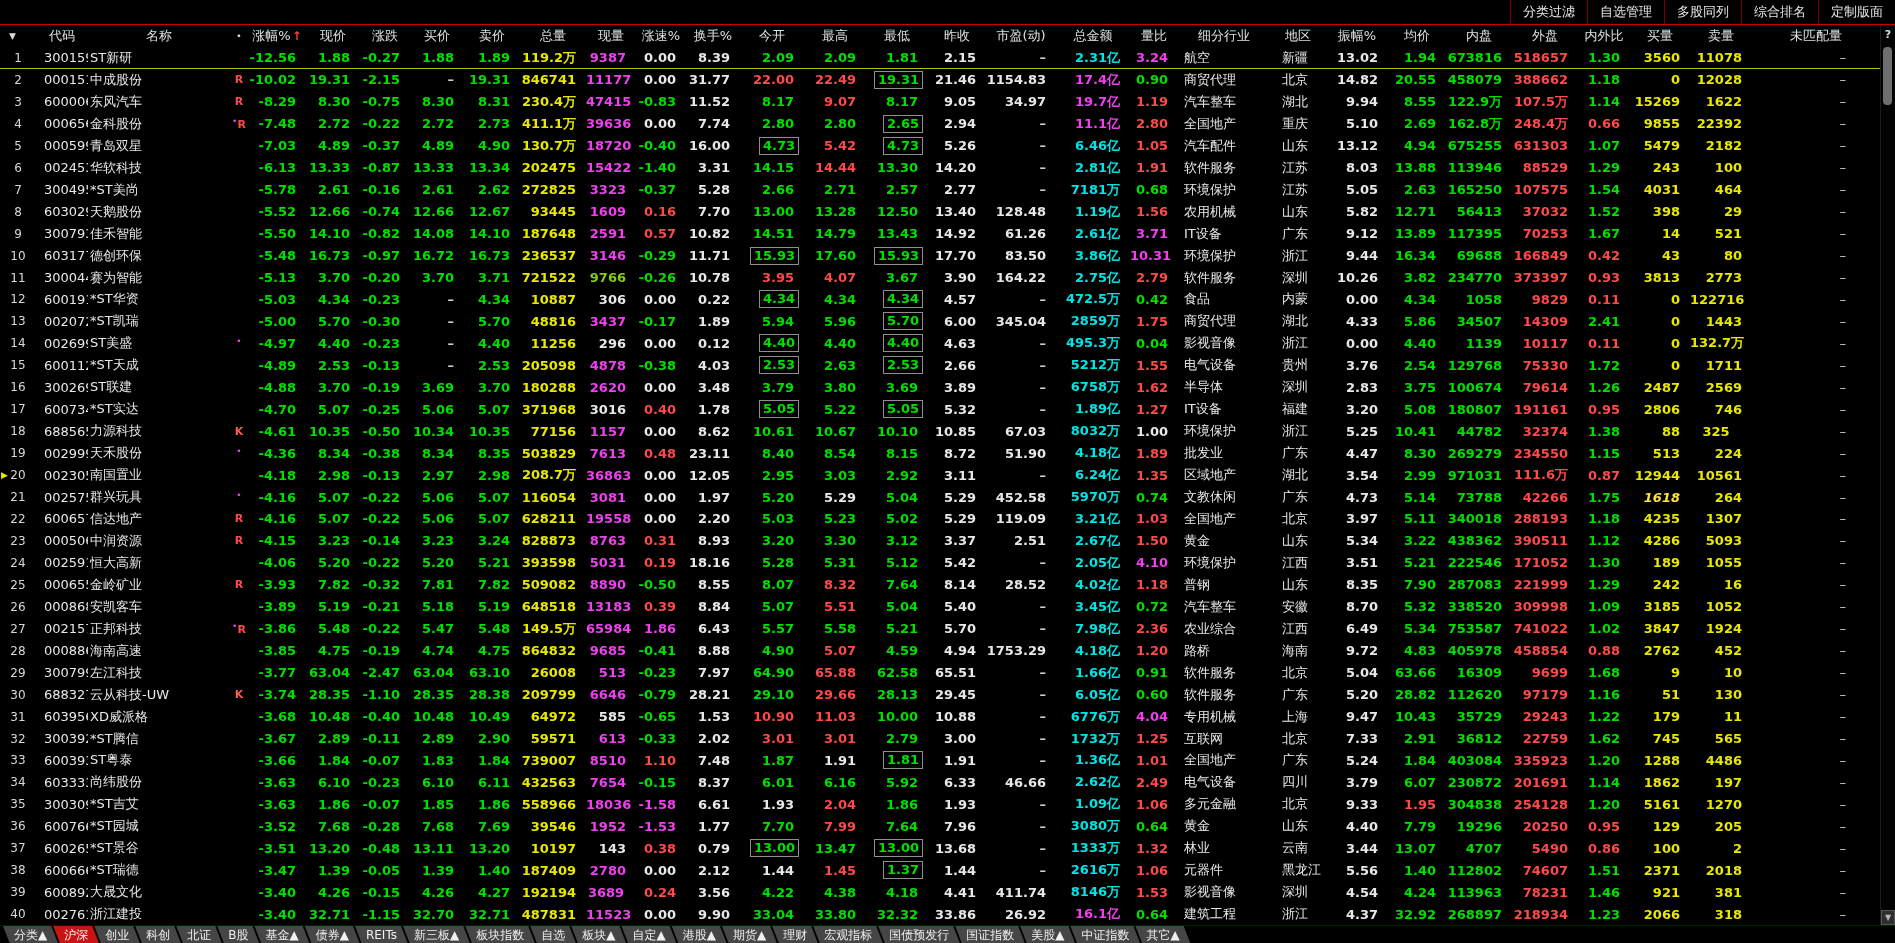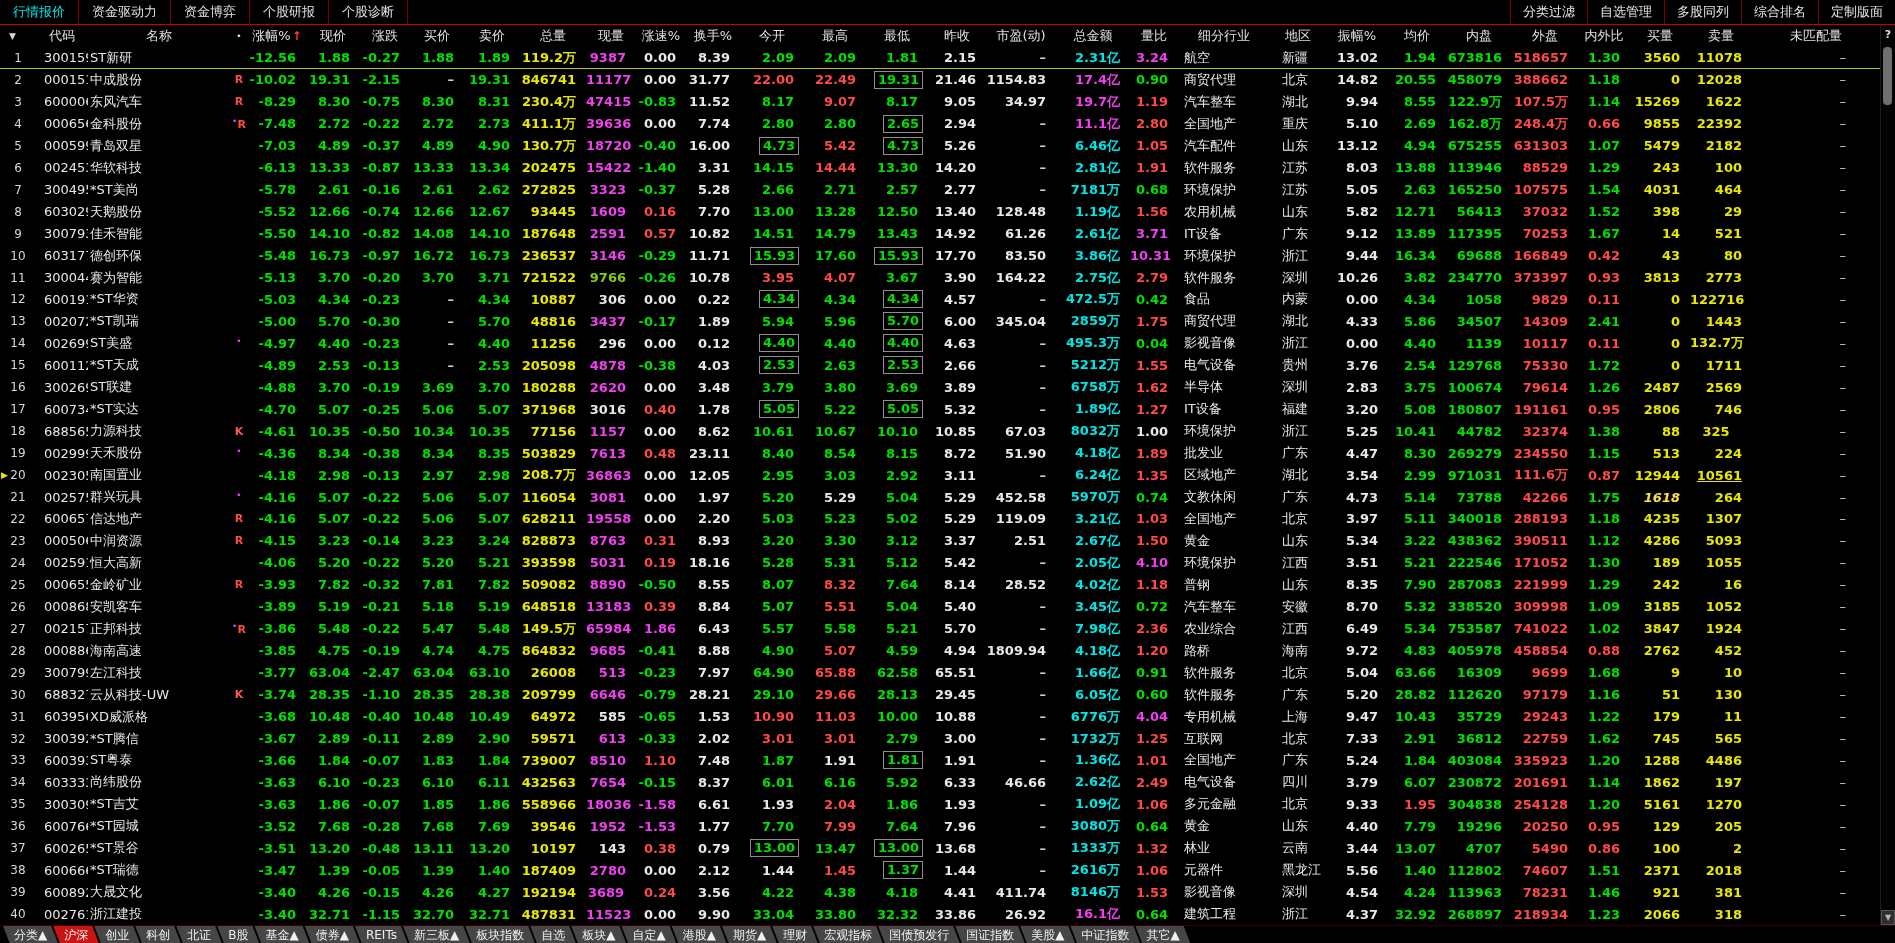--- a/index.html
+++ b/index.html
@@ -45,27 +45,20 @@
   #sb-down{position:absolute;bottom:0;left:0;width:100%;height:15px;background:#2e2e2e;border:1px solid #555;box-sizing:border-box;color:#b5b5b5;font-size:8px;display:flex;align-items:center;justify-content:center;}
   
   #bottomnav{height:18px;display:flex;align-items:stretch;background:#000;border-top:1px solid #3a0000;padding-left:3px;}
   .btab{position:relative;display:flex;align-items:center;padding:0 11px;margin-right:-5px;background:#464646;color:#f0f0f0;font-size:12px;white-space:nowrap;clip-path:polygon(0 0,calc(100% - 7px) 0,100% 100%,7px 100%);cursor:default;}
   .btab.active{background:#c81414;color:#fff;z-index:2;}
 </style>
 </head>
 <body>
 
 <div id="topnav">
-  <div id="topnav-tabs" style="display: flex;">
-      <div class="tnav-tab active">行情报价</div>
-      <div class="tnav-tab">资金驱动力</div>
-      <div class="tnav-tab">资金博弈</div>
-      <div class="tnav-tab">个股研报</div>
-      <div class="tnav-tab">个股诊断</div>
-    </div>
   <div id="topnav-spacer"></div>
   <div id="topnav-buttons" style="display: flex;">
       <div class="tnav-btn">分类过滤</div>
       <div class="tnav-btn">自选管理</div>
       <div class="tnav-btn">多股同列</div>
       <div class="tnav-btn">综合排名</div>
       <div class="tnav-btn">定制版面</div>
     </div>
 </div>
 
@@ -735,21 +728,21 @@
           <div class="cell c-amount num" style="color: rgb(0, 229, 229);">6.24亿</div>
           <div class="cell c-qrr num" style="color: rgb(255, 74, 74);">1.35</div>
           <div class="cell c-industry lft" style="color: rgb(232, 232, 232);">区域地产</div>
           <div class="cell c-region lft" style="color: rgb(232, 232, 232);">湖北</div>
           <div class="cell c-amplitude num" style="color: rgb(232, 232, 232);">3.54</div>
           <div class="cell c-avg num" style="color: rgb(0, 224, 0);">2.99</div>
           <div class="cell c-inner num" style="color: rgb(0, 224, 0);">971031</div>
           <div class="cell c-outer num" style="color: rgb(255, 74, 74);">111.6万</div>
           <div class="cell c-io num" style="color: rgb(255, 74, 74);">0.87</div>
           <div class="cell c-buy num" style="color: rgb(232, 232, 0);">12944</div>
-          <div class="cell c-sell num" style="color: rgb(232, 232, 0); text-decoration: underline;">10561</div>
+          <div class="cell c-sell num" style="color: rgb(232, 232, 0);">10561</div>
           <div class="cell c-unmatched num" style="color: rgb(207, 207, 207);">–</div>
         </div>
         <div class="trow">
           <div class="cell c-n ctr" style="color: rgb(216, 216, 216);">21</div>
           <div class="cell c-code lft" style="color: rgb(232, 232, 232);">002575</div>
           <div class="cell c-name lft" style="color: rgb(232, 232, 232);">群兴玩具</div>
           <div class="cell c-marker mkcell"><span class="mk-dot">•</span></div>
           <div class="cell c-pct num" style="color: rgb(0, 224, 0);">-4.16</div>
           <div class="cell c-price num" style="color: rgb(0, 224, 0);">5.07</div>
           <div class="cell c-change num" style="color: rgb(0, 224, 0);">-0.22</div>
@@ -980,21 +973,21 @@
           <div class="cell c-bid num" style="color: rgb(0, 224, 0);">4.74</div>
           <div class="cell c-ask num" style="color: rgb(0, 224, 0);">4.75</div>
           <div class="cell c-volume num" style="color: rgb(232, 232, 0);">864832</div>
           <div class="cell c-current num" style="color: rgb(240, 64, 240);">9685</div>
           <div class="cell c-speed num" style="color: rgb(0, 224, 0);">-0.41</div>
           <div class="cell c-turnover num" style="color: rgb(232, 232, 232);">8.88</div>
           <div class="cell c-open num" style="color: rgb(0, 224, 0);">4.90</div>
           <div class="cell c-high num" style="color: rgb(255, 74, 74);">5.07</div>
           <div class="cell c-low num" style="color: rgb(0, 224, 0);">4.59</div>
           <div class="cell c-prev num" style="color: rgb(232, 232, 232);">4.94</div>
-          <div class="cell c-pe num" style="color: rgb(232, 232, 232);">1809.94</div>
+          <div class="cell c-pe num" style="color: rgb(232, 232, 232);">1753.29</div>
           <div class="cell c-amount num" style="color: rgb(0, 229, 229);">4.18亿</div>
           <div class="cell c-qrr num" style="color: rgb(255, 74, 74);">1.20</div>
           <div class="cell c-industry lft" style="color: rgb(232, 232, 232);">路桥</div>
           <div class="cell c-region lft" style="color: rgb(232, 232, 232);">海南</div>
           <div class="cell c-amplitude num" style="color: rgb(232, 232, 232);">9.72</div>
           <div class="cell c-avg num" style="color: rgb(0, 224, 0);">4.83</div>
           <div class="cell c-inner num" style="color: rgb(0, 224, 0);">405978</div>
           <div class="cell c-outer num" style="color: rgb(255, 74, 74);">458854</div>
           <div class="cell c-io num" style="color: rgb(255, 74, 74);">0.88</div>
           <div class="cell c-buy num" style="color: rgb(232, 232, 0);">2762</div>

